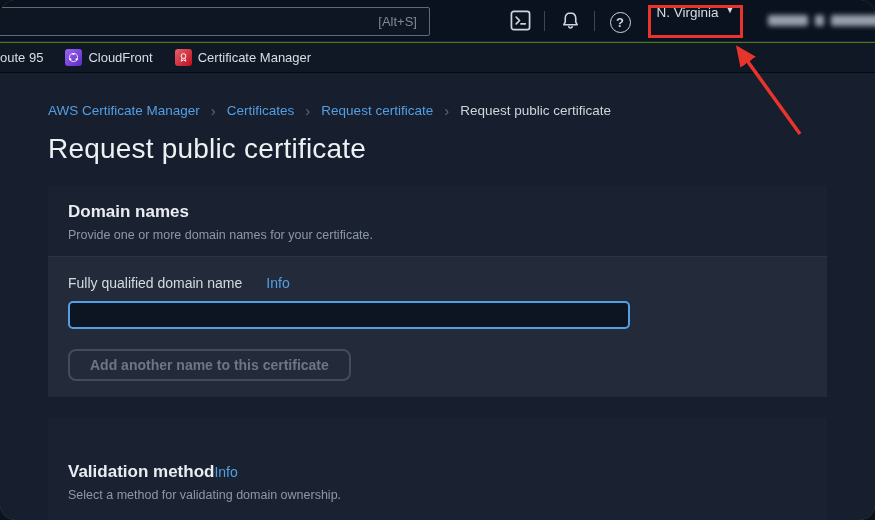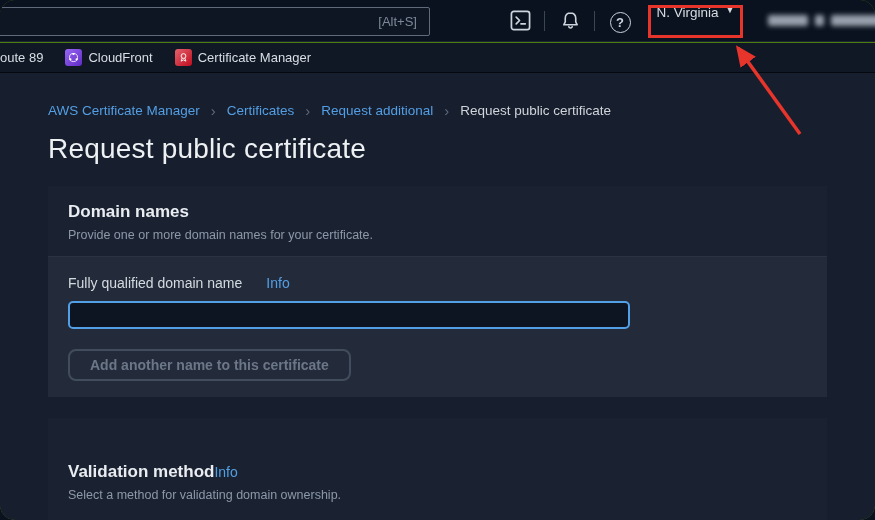--- a/index.html
+++ b/index.html
@@ -195,21 +195,21 @@
     <div class="account-blur">
       <span class="blur b1"></span>
       <span class="blur b2"></span>
       <span class="blur b3"></span>
     </div>
   </header>
 
   <nav class="favbar">
 
     <div class="fav-item">
-      <span class="fav-label">oute 89</span>
+      <span class="fav-label">oute 95</span>
     </div>
 
     <div class="fav-item">
       <span class="fav-icon cf-bg">
         <svg width="11" height="11" viewBox="0 0 12 12" fill="none">
           <circle cx="6" cy="6" r="4.4" stroke="#ffffff" stroke-width="0.9"></circle>
           <circle cx="6" cy="2.2" r="1.2" fill="#ffffff"></circle>
           <circle cx="2.6" cy="8" r="1.2" fill="#ffffff"></circle>
           <circle cx="9.4" cy="8" r="1.2" fill="#ffffff"></circle>
         </svg>
@@ -228,21 +228,21 @@
     </div>
   </nav>
 
   <main class="main">
 
     <nav class="breadcrumb">
       <a class="bc-link">AWS Certificate Manager</a>
       <span class="bc-sep">›</span>
       <a class="bc-link">Certificates</a>
       <span class="bc-sep">›</span>
-      <a class="bc-link">Request additional</a>
+      <a class="bc-link">Request certificate</a>
       <span class="bc-sep">›</span>
       <span class="bc-current">Request public certificate</span>
     </nav>
 
     <h1 class="page-title">Request public certificate</h1>
 
     <section class="card">
       <div class="card-header">
         <h2 class="card-title">Domain names</h2>
         <p class="card-desc">Provide one or more domain names for your certificate.</p>

